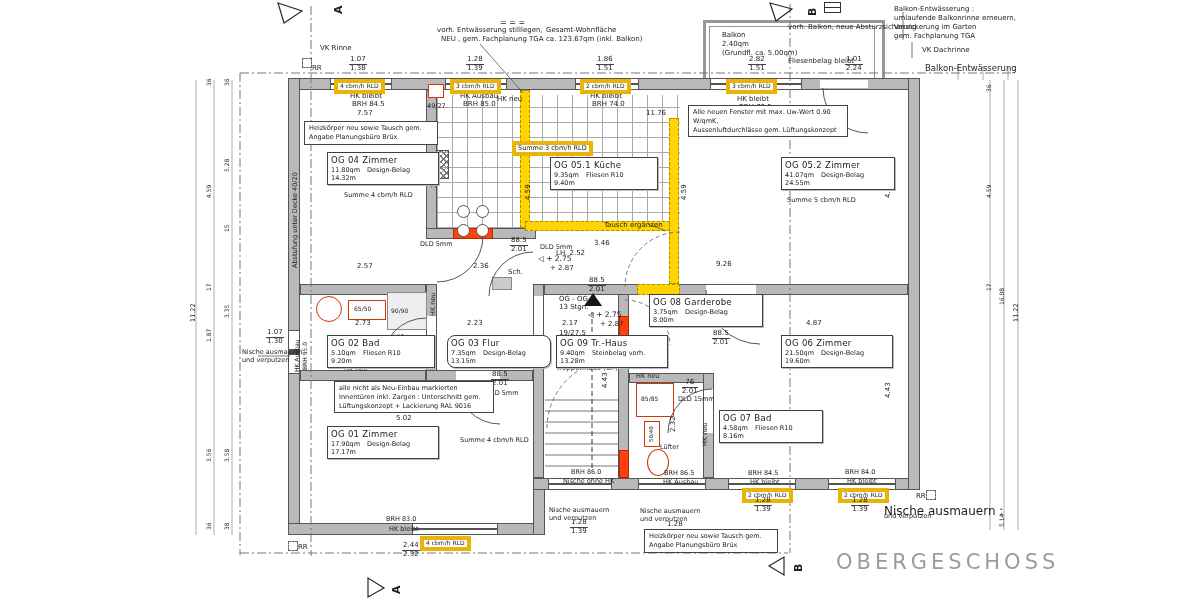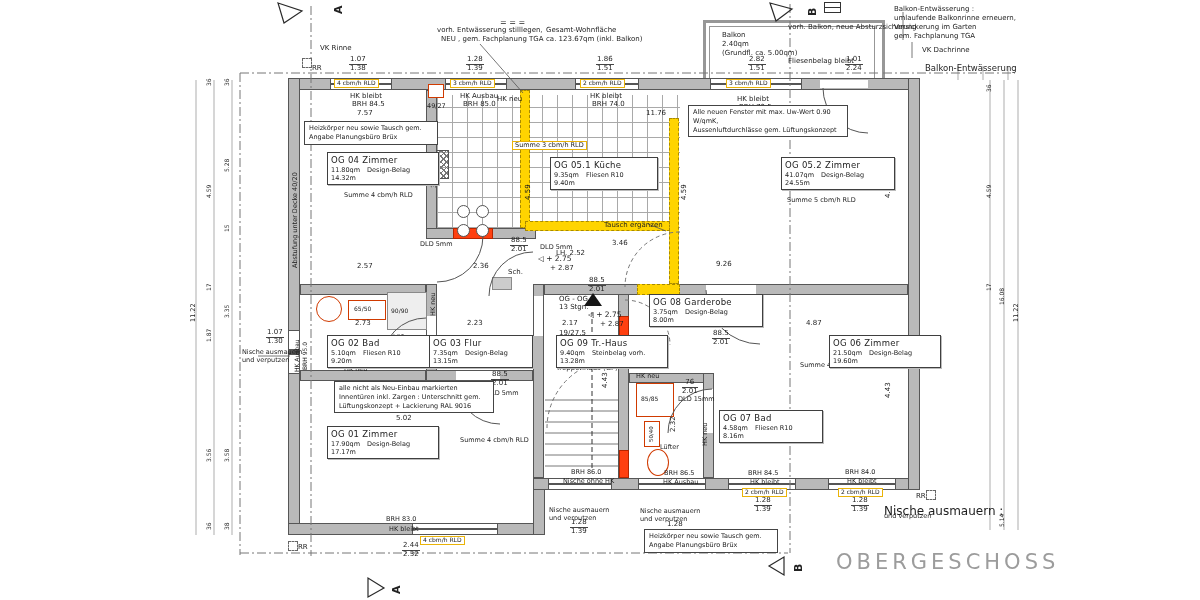--- a/index.html
+++ b/index.html
@@ -8,21 +8,21 @@
   .w{position:absolute;background:#b9b9b9;border:1px solid #565656;box-sizing:border-box;}
   .win{position:absolute;background:linear-gradient(#fff 42%,#555 42%,#555 58%,#fff 58%);border:1px solid #555;box-sizing:border-box;}
   .yellow{position:absolute;background:#ffd400;border:1px dashed #a98a00;box-sizing:border-box;}
   .red{position:absolute;background:#ff4010;border:1px solid #b52500;box-sizing:border-box;}
   .gap{position:absolute;background:#fff;}
   .grid{position:absolute;background-image:repeating-linear-gradient(0deg,#a9a9a9 0 1px,transparent 1px 15px),repeating-linear-gradient(90deg,#a9a9a9 0 1px,transparent 1px 15px);}
   .hatch{position:absolute;background:repeating-linear-gradient(45deg,#777 0 1px,transparent 1px 4px),repeating-linear-gradient(-45deg,#777 0 1px,transparent 1px 4px);border:1px solid #555;}
   .fix{position:absolute;border:1px solid #d03a00;box-sizing:border-box;background:#fff;}
   .fixg{position:absolute;border:1px solid #8a8a8a;box-sizing:border-box;background:#eee;}
   .ann{position:absolute;font-size:7px;line-height:1.15;white-space:pre;color:#1d1d1d;}
-  .abox{border:1px solid #eab308;background:#fff;padding:0 2px;}
+  .abox{border:4px solid #eab308;background:#fff;padding:0 2px;}
   .rot{transform:rotate(-90deg);transform-origin:left top;}
   .dim{position:absolute;font-size:7px;line-height:1.1;text-align:center;color:#1d1d1d;}
   .dim .t{display:block;border-bottom:1px solid #444;padding:0 1px;}
   .room{position:absolute;background:#fff;border:1px solid #3f3f3f;padding:2px 3px 1px;font-size:6.5px;line-height:1.3;box-shadow:1px 1px 0 #bbb;}
   .room .rname{font-size:8.5px;letter-spacing:.3px;}
   .room .fl{margin-left:7px;}
   .note{position:absolute;background:#fff;border:1px solid #444;padding:2px 4px;font-size:6.5px;line-height:1.35;white-space:pre-line;}
   .title{position:absolute;font-size:21px;color:#9c9c9c;letter-spacing:4px;font-family:"DejaVu Sans",sans-serif;}
   .tri-up{position:absolute;width:0;height:0;border-left:9px solid transparent;border-right:9px solid transparent;border-bottom:13px solid #161616;}
   .balc{position:absolute;border:3px solid #979797;border-bottom:none;}
@@ -252,21 +252,21 @@
       <div class="ann" style="left: 398px; top: 362px; font-size: 6.5px;">DLD 15mm</div>
       <div class="ann" style="left: 678px; top: 396px; font-size: 6.5px;">DLD 15mm</div>
       <div class="ann" style="left: 357px; top: 109px;">7.57</div>
       <div class="ann" style="left: 646px; top: 109px;">11.76</div>
       <div class="ann rot" style="left: 430px; top: 188px;">3.28</div>
       <div class="ann rot" style="left: 524px; top: 200px;">4.59</div>
       <div class="ann rot" style="left: 680px; top: 200px;">4.59</div>
       <div class="ann rot" style="left: 884px; top: 198px;">4.59</div>
       <div class="ann" style="left: 357px; top: 262px;">2.57</div>
       <div class="ann" style="left: 473px; top: 262px;">2.36</div>
-      <div class="ann" style="left: 612px; top: 239px;">3.46</div>
+      <div class="ann" style="left: 594px; top: 239px;">3.46</div>
       <div class="ann" style="left: 716px; top: 260px;">9.26</div>
       <div class="ann" style="left: 562px; top: 319px;">2.17</div>
       <div class="ann" style="left: 658px; top: 322px;">1.76</div>
       <div class="ann" style="left: 355px; top: 319px;">2.73</div>
       <div class="ann" style="left: 467px; top: 319px;">2.23</div>
       <div class="ann" style="left: 806px; top: 319px;">4.87</div>
       <div class="ann" style="left: 396px; top: 414px;">5.02</div>
       <div class="ann rot" style="left: 601px; top: 388px;">4.43</div>
       <div class="ann rot" style="left: 884px; top: 398px;">4.43</div>
       <div class="ann rot" style="left: 669px; top: 432px;">2.32</div>
@@ -338,36 +338,36 @@
       <div class="room" style="left: 781px; top: 157px; min-width: 106px;">
         <div class="rname">OG 05.2 Zimmer</div>
         <div><span>41.07qm</span><span class="fl">Design-Belag</span></div>
         <div>24.55m</div>
       </div>
       <div class="room" style="left: 327px; top: 335px; min-width: 100px;">
         <div class="rname">OG 02 Bad</div>
         <div><span>5.10qm</span><span class="fl">Fliesen R10</span></div>
         <div>9.20m</div>
       </div>
-      <div class="room" style="left: 429px; top: 335px; min-width: 96px;">
+      <div class="room" style="left: 447px; top: 335px; min-width: 96px; border-radius: 8px;">
         <div class="rname">OG 03 Flur</div>
         <div><span>7.35qm</span><span class="fl">Design-Belag</span></div>
         <div>13.15m</div>
       </div>
       <div class="room" style="left: 556px; top: 335px; min-width: 104px;">
         <div class="rname">OG 09 Tr.-Haus</div>
         <div><span>9.40qm</span><span class="fl">Steinbelag vorh.</span></div>
         <div>13.28m</div>
       </div>
       <div class="room" style="left: 649px; top: 294px; min-width: 106px;">
         <div class="rname">OG 08 Garderobe</div>
         <div><span>3.75qm</span><span class="fl">Design-Belag</span></div>
         <div>8.00m</div>
       </div>
-      <div class="room" style="left: 781px; top: 335px; min-width: 104px; margin-left: 48px;">
+      <div class="room" style="left: 781px; top: 335px; min-width: 104px;">
         <div class="rname">OG 06 Zimmer</div>
         <div><span>21.50qm</span><span class="fl">Design-Belag</span></div>
         <div>19.60m</div>
       </div>
       <div class="room" style="left: 719px; top: 410px; min-width: 96px;">
         <div class="rname">OG 07 Bad</div>
         <div><span>4.58qm</span><span class="fl">Fliesen R10</span></div>
         <div>8.16m</div>
       </div>
       <div class="room" style="left: 327px; top: 426px; min-width: 104px;">

